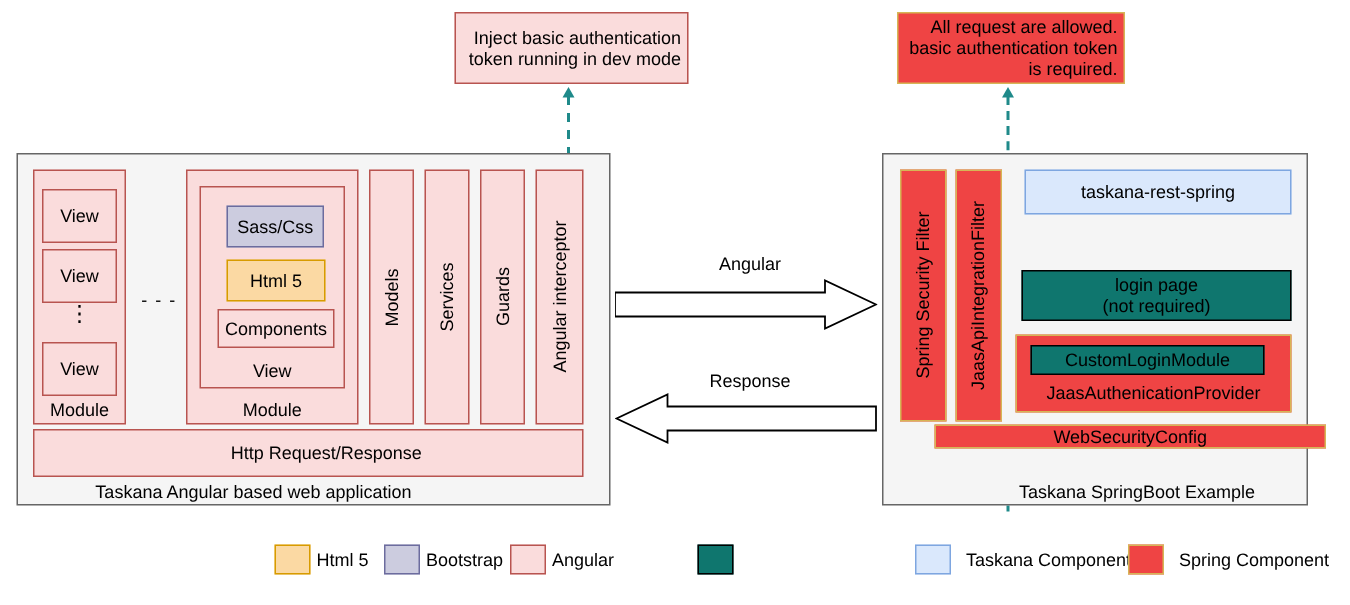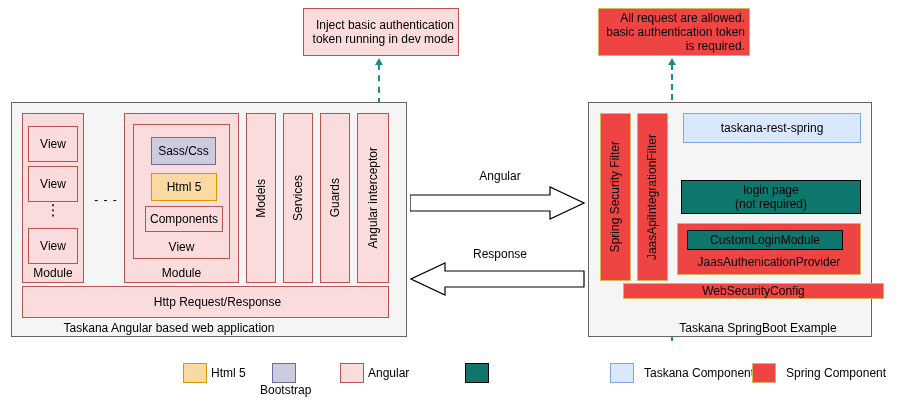--- a/index.html
+++ b/index.html
@@ -221,21 +221,21 @@
   <span>WebSecurityConfig</span>
 </div>
 <div class="abs center" style="left:588px; top:320px; width:340px; height:16px;">
   <span>Taskana SpringBoot Example</span>
 </div>
 
 <div class="abs legend-item" style="left:183px; top:363px;">
   <span class="legend-swatch html5-box"></span>
   <span class="legend-text">Html 5</span>
 </div>
-<div class="abs legend-item" style="left:256px; top:363px;flex-direction:column;">
+<div class="abs legend-item" style="left:256px; top:363px;">
   <span class="legend-swatch bootstrap-box"></span>
   <span class="legend-text">Bootstrap</span>
 </div>
 <div class="abs legend-item" style="left:340px; top:363px;">
   <span class="legend-swatch angular-box"></span>
   <span class="legend-text">Angular</span>
 </div>
 
 <div class="abs legend-item" style="left:465px; top:363px;">
   <span class="legend-swatch custom-box"></span>

